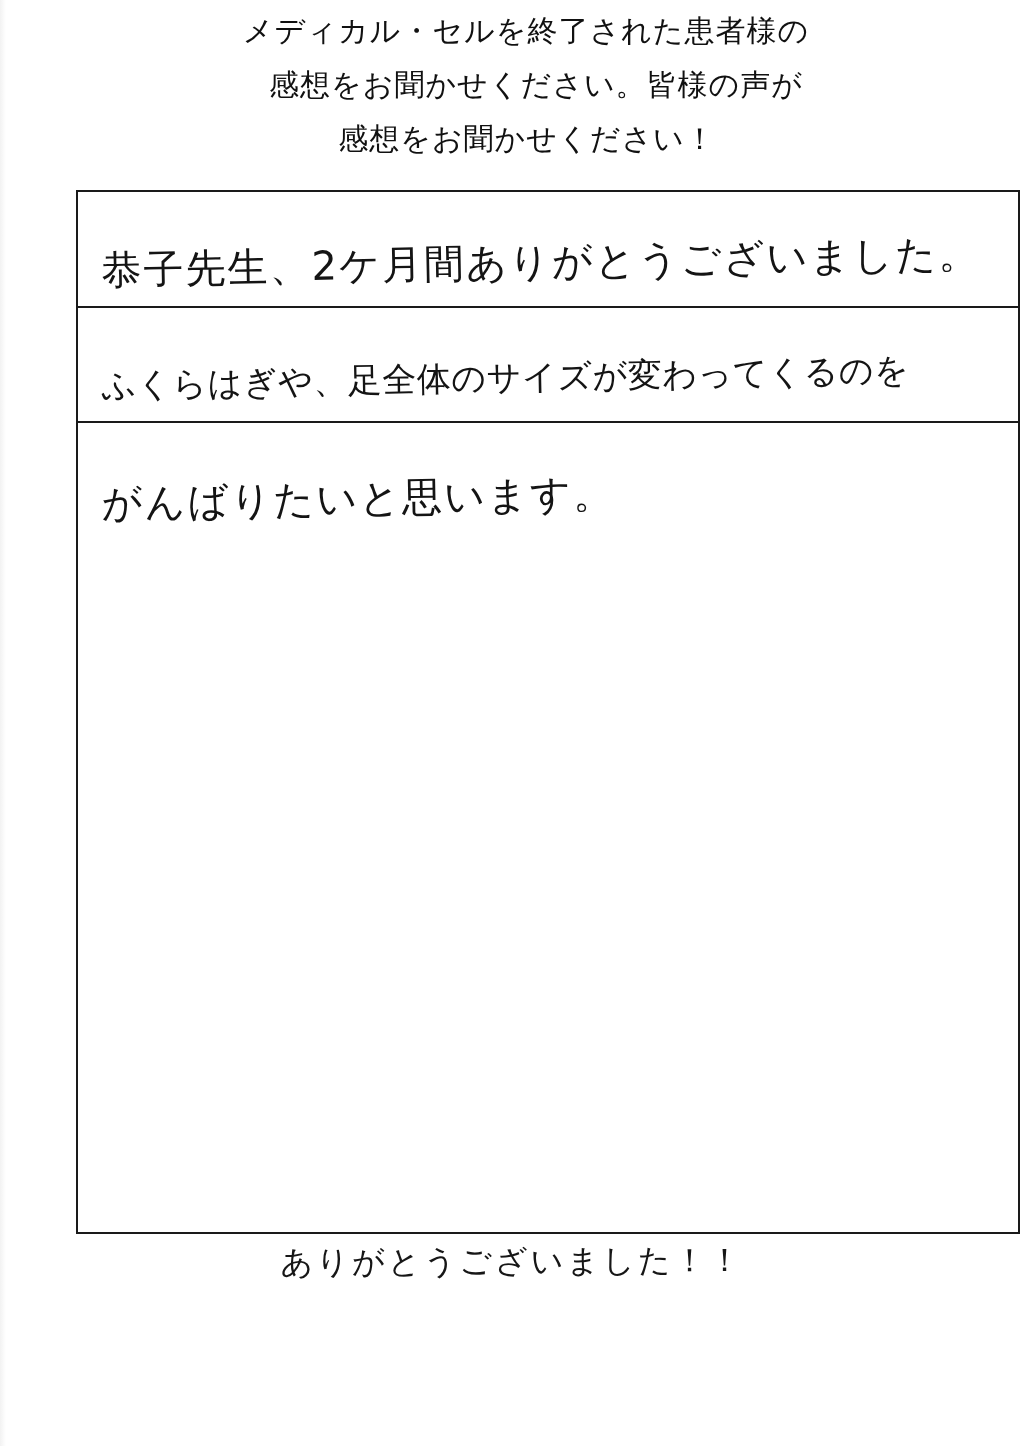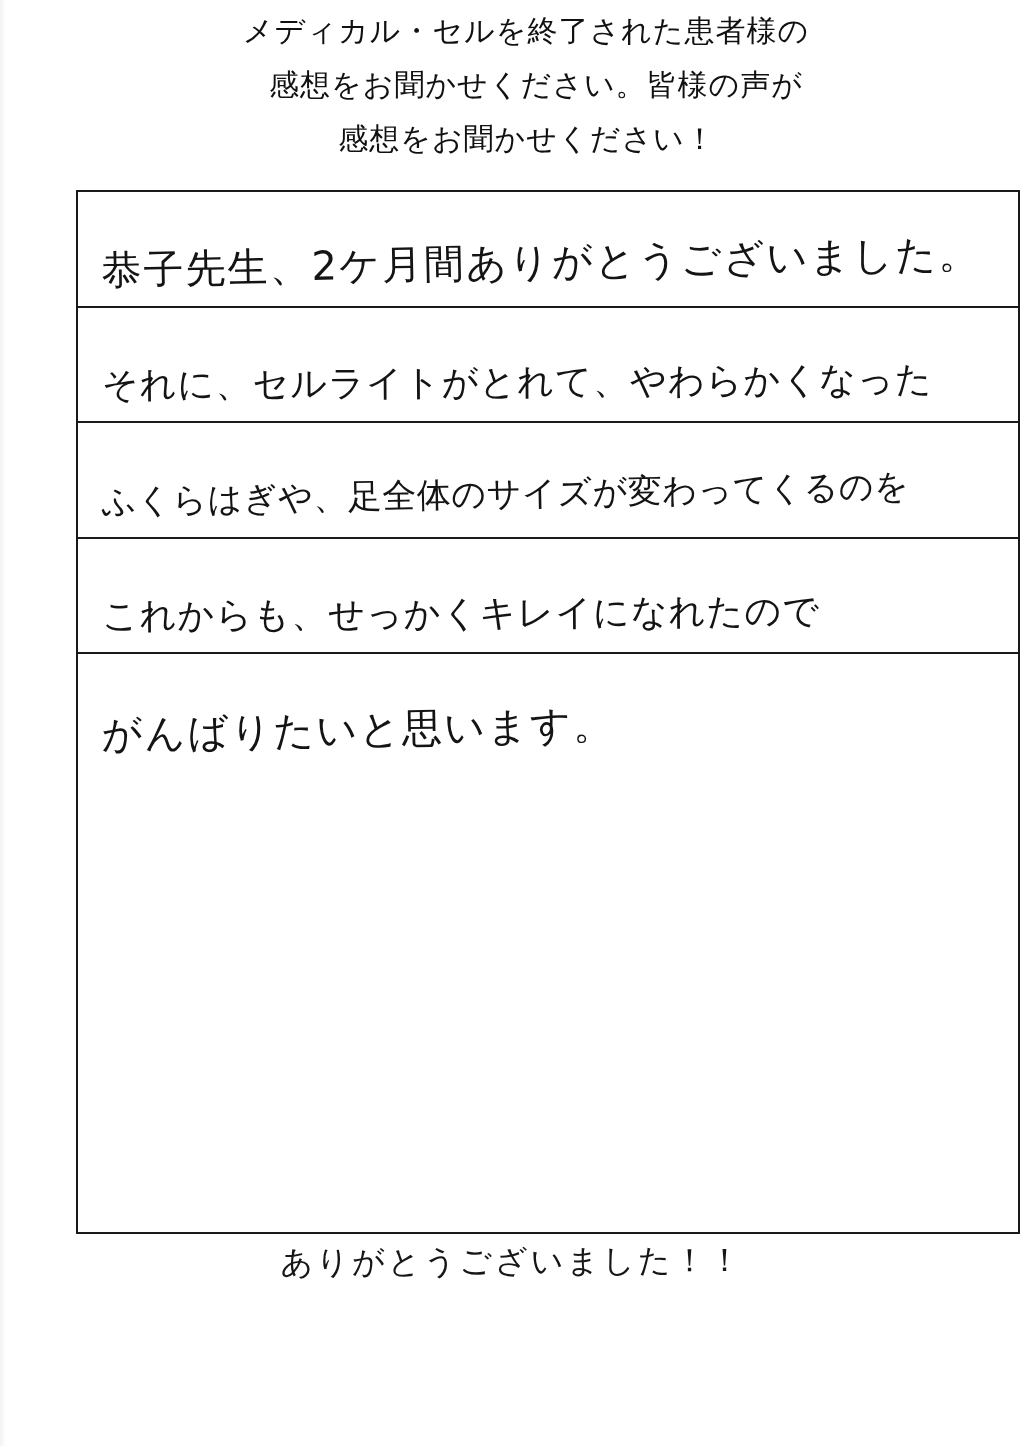--- a/index.html
+++ b/index.html
@@ -119,32 +119,26 @@
   </div>
 
   <div class="ruled-box">
 
     <div class="rule-row">
       <div class="hand tilt-a">恭子先生、2ケ月間ありがとうございました。</div>
     </div>
 
 
 
-    <div class="rule-row">
-      <div class="hand sz-sm tilt-b">それに、セルライトがとれて、やわらかくなった</div>
-    </div>
 
     <div class="rule-row">
       <div class="hand sz-xs tilt-a">ふくらはぎや、足全体のサイズが変わってくるのを</div>
     </div>
 
 
-    <div class="rule-row">
-      <div class="hand sz-sm tilt-b">これからも、せっかくキレイになれたので</div>
-    </div>
 
     <div class="rule-row">
       <div class="hand tilt-a">がんばりたいと思います。</div>
     </div>
 
   </div>
 
   <div class="footer">ありがとうございました！！</div>
 
 </div>

